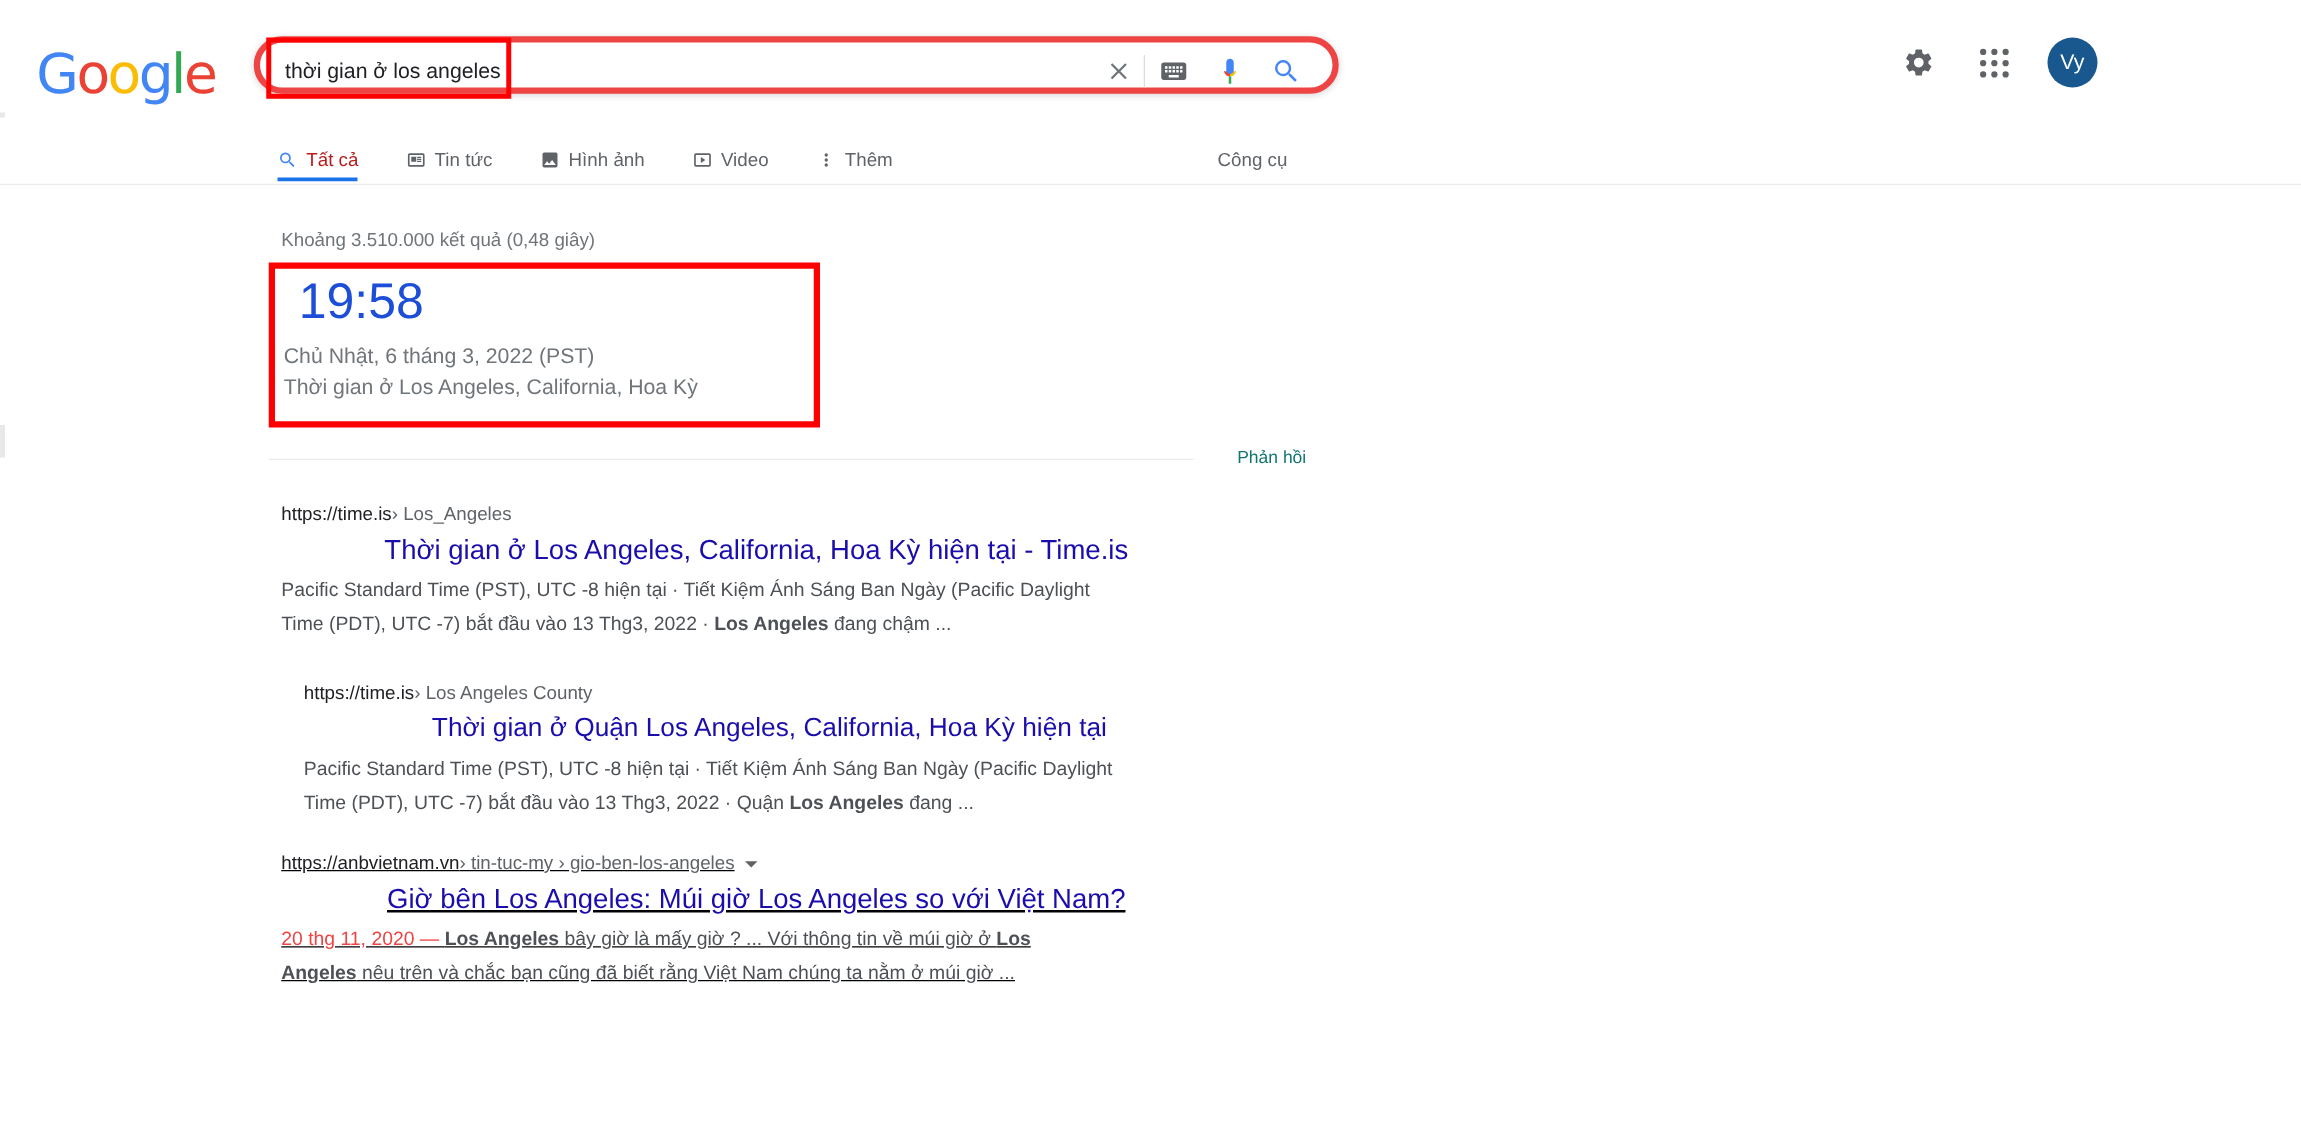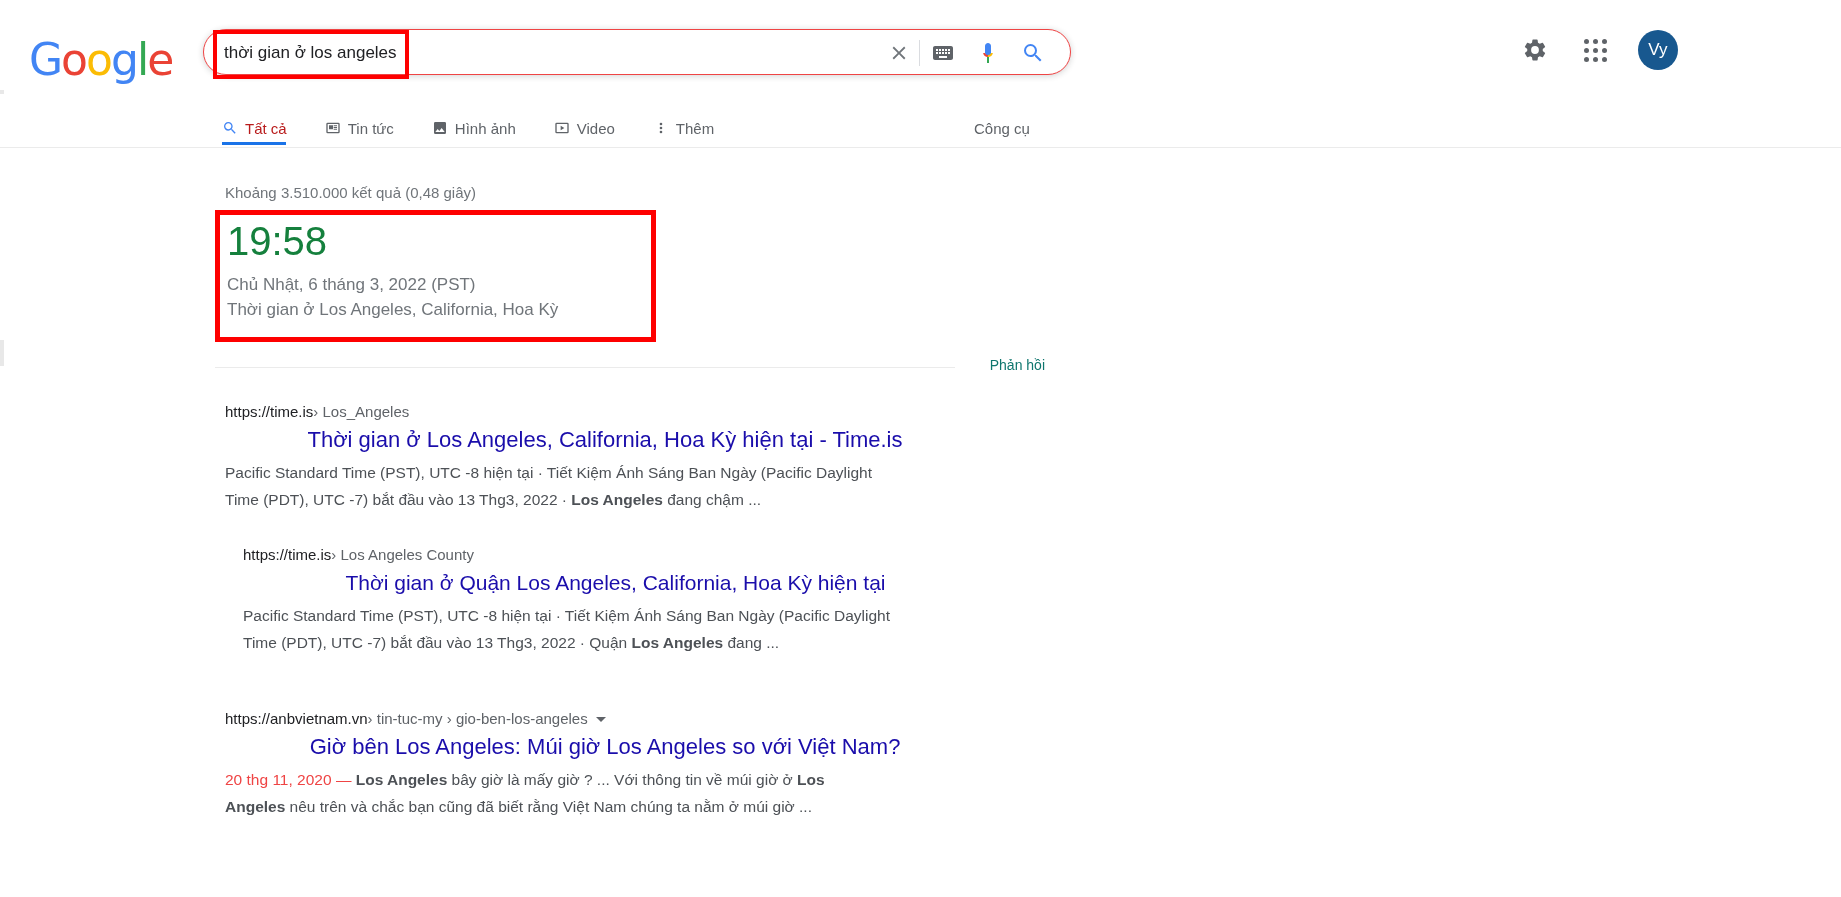--- a/index.html
+++ b/index.html
@@ -28,21 +28,21 @@
   .logo .r { color: #EA4335; }
   .logo .y { color: #FBBC05; }
   .logo .g { color: #34A853; }
 
   .searchwrap {
     position: absolute; left: 203px; top: 29px;
     width: 868px; height: 46px;
   }
   .searchbar {
     position: absolute; left: 0; top: 0; width: 868px; height: 46px;
-    background: #fff; border: 1px solid #ef4444; border-radius: 24px;
+    background: #fff; border: 5px solid #ef4444; border-radius: 24px;
     box-shadow: 0 1px 6px rgba(32,33,36,.20);
   }
   .search-input {
     position: absolute; left: 18px; top: 0; width: 600px; height: 46px;
     border: none; outline: none; background: transparent;
     font-size: 17px; color: #202124;
     font-family: "Liberation Sans", "DejaVu Sans", sans-serif;
   }
   .redbox-search {
     position: absolute; left: 213px; top: 30px;
@@ -115,22 +115,22 @@
 
   .answerbox {
     position: absolute; left: 215px; top: 62px;
     width: 441px; height: 132px;
   }
   .redbox-answer {
     position: absolute; left: 0; top: 0; width: 441px; height: 132px;
     border: 5px solid #fe0000; background: transparent; pointer-events: none; z-index: 4;
   }
   .ab-time {
-    position: absolute; left: 12px; top: 6px;
-    font-size: 40px; line-height: 50px; color: #15803d; font-weight: 400;
+    position: absolute; left: 24px; top: 6px;
+    font-size: 40px; line-height: 50px; color: #1d4ed8; font-weight: 400;
     font-family: "Liberation Sans", "DejaVu Sans", sans-serif;
   }
   .ab-date {
     position: absolute; left: 12px; top: 62px;
     font-size: 17px; line-height: 25px; color: #70757a; white-space: nowrap;
   }
   .ab-loc {
     position: absolute; left: 12px; top: 87px;
     font-size: 17px; line-height: 25px; color: #70757a; white-space: nowrap;
   }
@@ -331,21 +331,21 @@
         <span class="dom">https://time.is</span>
           <span class="path"> › Los Angeles County</span>
       </div>
       <div class="r-title small">Thời gian ở Quận Los Angeles, California, Hoa Kỳ hiện tại</div>
       <div class="r-snippet">
         <span>Pacific Standard Time (PST), UTC -8 hiện tại · Tiết Kiệm Ánh Sáng Ban Ngày (Pacific Daylight</span><br>
         <span>Time (PDT), UTC -7) bắt đầu vào 13 Thg3, 2022 · Quận </span><b>Los Angeles</b><span> đang ...</span>
       </div>
     </div>
 
-    <div class="result" style="top:561px;">
+    <div class="result" style="top:533px;text-decoration:underline;">
       <div class="r-url">
         <span class="dom">https://anbvietnam.vn</span>
           <span class="path"> › tin-tuc-my › gio-ben-los-angeles</span>
           <span class="r-caret"></span>
       </div>
       <div class="r-title">Giờ bên Los Angeles: Múi giờ Los Angeles so với Việt Nam?</div>
       <div class="r-snippet">
         <span class="date">20 thg 11, 2020 — </span><b>Los Angeles</b><span> bây giờ là mấy giờ ? ... Với thông tin về múi giờ ở </span><b>Los</b><br>
         <b>Angeles</b><span> nêu trên và chắc bạn cũng đã biết rằng Việt Nam chúng ta nằm ở múi giờ ...</span>
       </div>

